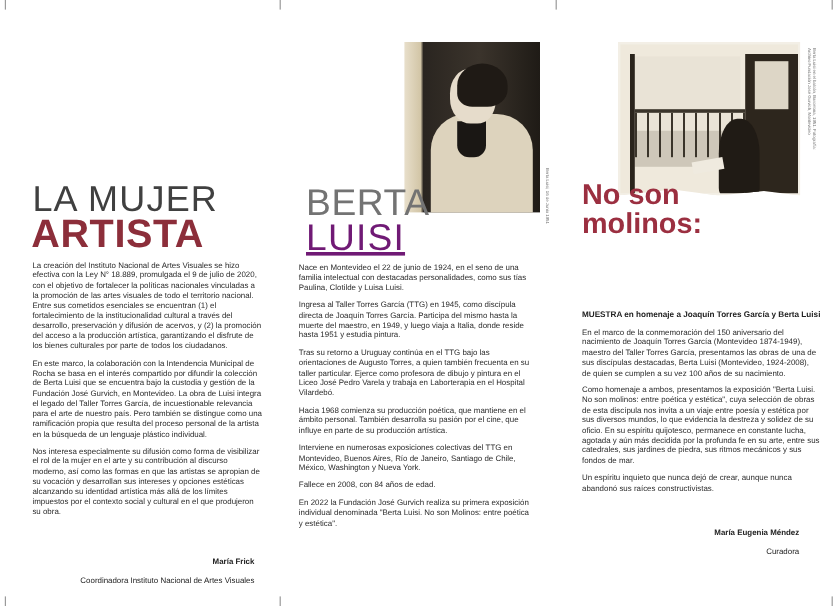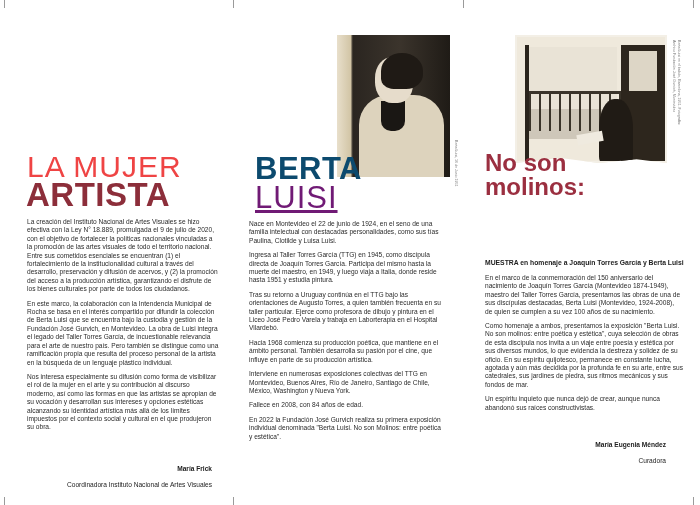--- a/index.html
+++ b/index.html
@@ -7,24 +7,24 @@
   body { position: relative; font-family: "Liberation Sans", sans-serif; color: #2a2a2a; }
 
   .fold-mark { position: absolute; top: 0; width: 1px; height: 8px; background: #9a9a9a; }
   .fold-mark.bottom { top: auto; bottom: 0; }
 
   .panel { position: absolute; top: 0; height: 505px; }
   .p1 { left: 0; width: 233px; }
   .p2 { left: 233px; width: 230px; }
   .p3 { left: 463px; width: 237px; }
 
-  .p1 .title1 { position: absolute; left: 27px; top: 150px; font-size: 30px; color: #ef4444; -webkit-text-stroke: 0; font-weight: 300; letter-spacing: 1px; }
+  .p1 .title1 { position: absolute; left: 27px; top: 150px; font-size: 30px; color: #404040; -webkit-text-stroke: 0; font-weight: 300; letter-spacing: 1px; }
   .p1 .title2 { position: absolute; left: 26px; top: 176px; font-size: 33px; color: #8c2e3a; font-weight: 700; letter-spacing: 0.5px; }
 
-  .p2 .title1 { position: absolute; left: 22px; top: 151px; font-size: 31px; color: #0c4a6e; font-weight: 700; letter-spacing: 0.5px; z-index: 2; }
+  .p2 .title1 { position: absolute; left: 22px; top: 151px; font-size: 31px; color: #737373; font-weight: 400; letter-spacing: 0.5px; z-index: 2; }
   .p2 .title2 { position: absolute; left: 22px; top: 180px; font-size: 31px; color: #701a75; font-weight: 300; letter-spacing: 1px; z-index: 2; text-decoration: underline; }
 
   .p3 .title1 { position: absolute; left: 22px; top: 151px; font-size: 24px; color: #9b2f40; font-weight: 700; z-index: 2; line-height: 1.02; }
   .p3 .title2 { position: absolute; left: 22px; top: 207px; font-size: 27px; color: #9b3b46; font-weight: 300; line-height: 1.0; z-index: 2; }
 
   .body-text { position: absolute; font-size: 6.6px; line-height: 8.4px; color: #2b2b2b; }
   .body-text p { margin-bottom: 6px; }
   .p1 .body-text { left: 27px; top: 218px; width: 192px; }
   .p2 .body-text { left: 16px; top: 220px; width: 194px; }
   .p3 .body-text { left: 22px; top: 274px; width: 198px; }

